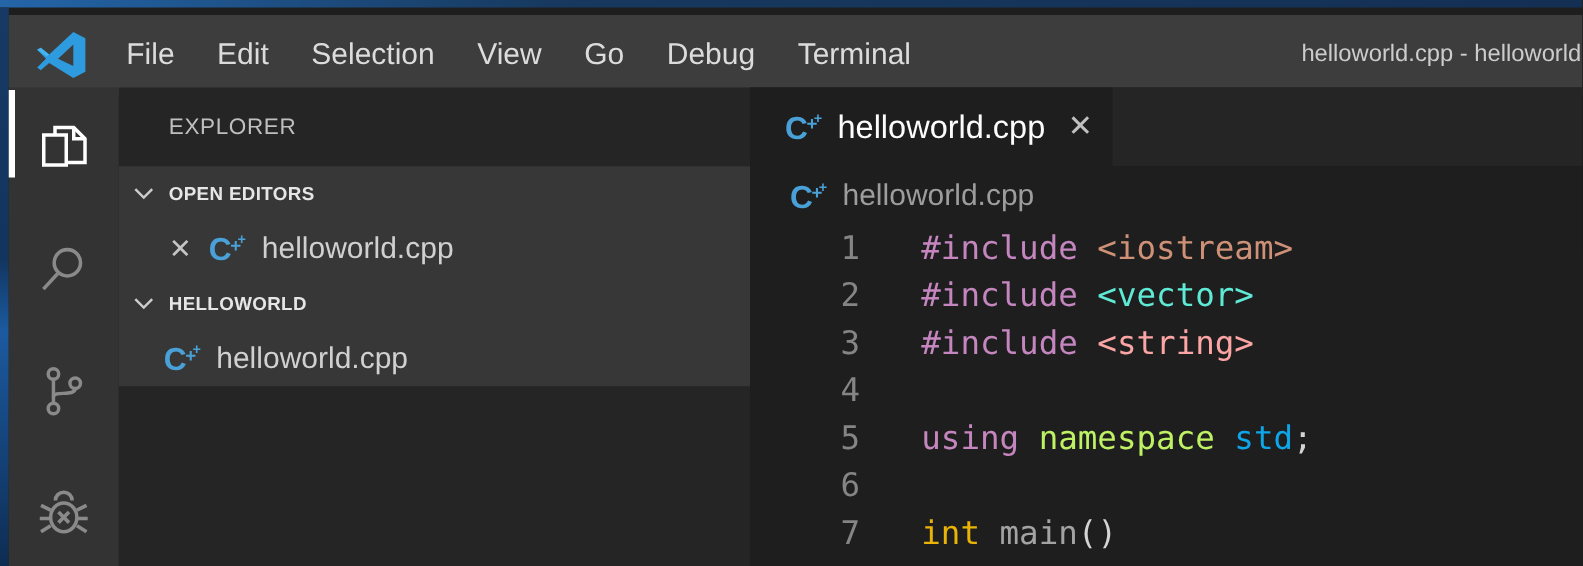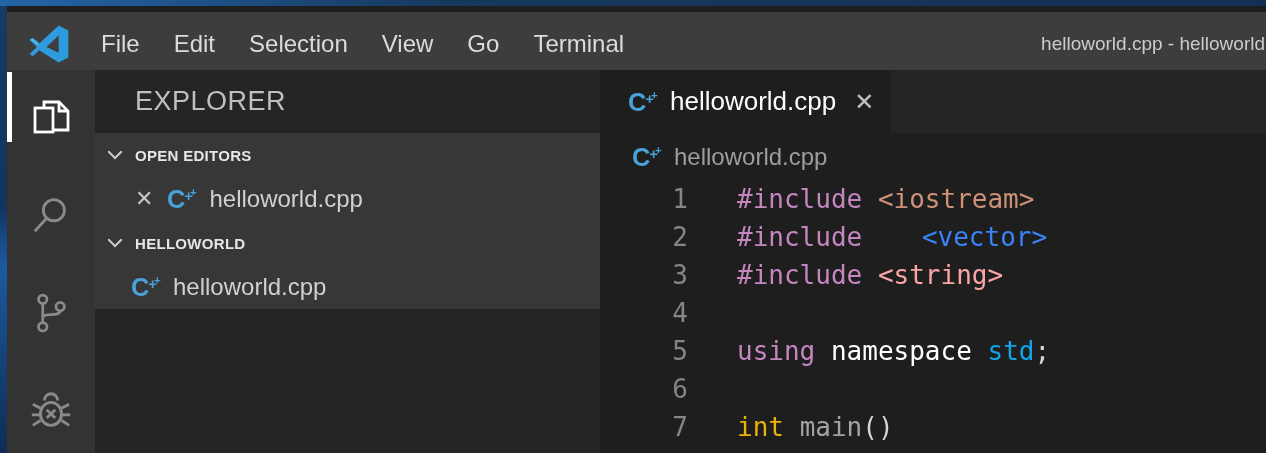--- a/index.html
+++ b/index.html
@@ -27,21 +27,21 @@
 
   
   .activitybar { width:88px; height:100%; background:#333333; position:relative; flex:0 0 auto; }
   .ab-item { position:relative; width:88px; height:98px; display:flex; align-items:center;
              justify-content:center; }
   .ab-item .indicator { position:absolute; left:0; top:2px; width:5px; height:70px; background:#ffffff; }
 
   
   .sidebar { width:505px; height:100%; background:#252526; flex:0 0 auto; }
   .sidebar-title { height:63px; display:flex; align-items:center; padding-left:40px;
-                   color:#bfbfbf; font-size:27px; letter-spacing:0.5px; }
+                   color:#bfbfbf; font-size:18px; letter-spacing:0.5px; }
   .sections { background:#373738; }
   .pane-header { height:44px; display:flex; align-items:center; padding-left:8px;
                  color:#e6e6e6; font-size:15px; font-weight:bold; letter-spacing:0.3px; }
   .pane-header .chev { display:flex; margin-right:8px; }
   .row { height:44px; display:flex; align-items:center; color:#d0d0d0; font-size:24px; }
   .row.open-editor { padding-left:40px; }
   .row.file { padding-left:36px; }
   .close-x { color:#c5c5c5; font-size:22px; margin-right:14px; line-height:1; }
   .cpp-icon { margin-right:12px; flex:0 0 auto; }
 
@@ -74,20 +74,21 @@
         <path d="M73 30 L44 57 L73 71 Z" fill="#3D3D3D"></path>
         <path d="M4 40 L11 36 L27 49 L22 53 Z" fill="#45B3ED"></path>
       </svg>
     </div>
     <div class="menubar">
       <span class="menu-item">File</span>
       <span class="menu-item">Edit</span>
       <span class="menu-item">Selection</span>
       <span class="menu-item">View</span>
       <span class="menu-item">Go</span>
+      <span class="menu-item">Debug</span>
       <span class="menu-item">Terminal</span>
     </div>
     <div class="window-title">helloworld.cpp - helloworld</div>
   </div>
 
   <div class="main">
 
     <div class="activitybar">
       <div class="ab-item active">
         <div class="indicator"></div>
@@ -191,24 +192,24 @@
         <svg class="cpp-icon" viewBox="0 0 26 22" width="30" height="26">
           <text x="0" y="19" font-size="22" font-weight="bold" fill="#49A1D8" font-family="Liberation Sans, sans-serif">C</text>
           <text x="15" y="13" font-size="13" font-weight="bold" fill="#49A1D8" font-family="Liberation Sans, sans-serif">+</text>
           <text x="20" y="8" font-size="10" font-weight="bold" fill="#49A1D8" font-family="Liberation Sans, sans-serif">+</text>
         </svg>
         <span class="breadcrumb-label">helloworld.cpp</span>
       </div>
       <div class="code">
         <div>
             <div class="code-line"><span class="ln">1</span><span class="lc"><span style="color: rgb(197, 134, 192);">#include</span><span style="color: rgb(212, 212, 212);"> </span><span style="color: rgb(206, 145, 120);">&lt;iostream&gt;</span></span></div>
-            <div class="code-line"><span class="ln">2</span><span class="lc"><span style="color: rgb(197, 134, 192);">#include</span><span style="color: rgb(212, 212, 212);"> </span><span style="color: #3b82f6; margin-left: 44px;">&lt;vector&gt;</span></span></div>
+            <div class="code-line"><span class="ln">2</span><span class="lc"><span style="color: rgb(197, 134, 192);">#include</span><span style="color: rgb(212, 212, 212);"> </span><span style="color: #5eead4;">&lt;vector&gt;</span></span></div>
             <div class="code-line"><span class="ln">3</span><span class="lc"><span style="color: rgb(197, 134, 192);">#include</span><span style="color: rgb(212, 212, 212);"> </span><span style="color: #fca5a5;">&lt;string&gt;</span></span></div>
             <div class="code-line"><span class="ln">4</span><span class="lc"></span></div>
-            <div class="code-line"><span class="ln">5</span><span class="lc"><span style="color: rgb(197, 134, 192);">using</span><span style="color: rgb(212, 212, 212);"> </span><span style="color: #ffffff;">namespace</span><span style="color: rgb(212, 212, 212);"> </span><span style="color: #0ea5e9;">std</span><span style="color: rgb(212, 212, 212);">;</span></span></div>
+            <div class="code-line"><span class="ln">5</span><span class="lc"><span style="color: rgb(197, 134, 192);">using</span><span style="color: rgb(212, 212, 212);"> </span><span style="color: #bef264;">namespace</span><span style="color: rgb(212, 212, 212);"> </span><span style="color: #0ea5e9;">std</span><span style="color: rgb(212, 212, 212);">;</span></span></div>
             <div class="code-line"><span class="ln">6</span><span class="lc"></span></div>
             <div class="code-line"><span class="ln">7</span><span class="lc"><span style="color: #eab308;">int</span><span style="color: rgb(212, 212, 212);"> </span><span style="color: #a3a3a3;">main</span><span style="color: rgb(212, 212, 212);">()</span></span></div>
             <div class="code-line"><span class="ln">8</span><span class="lc"><span style="color: rgb(212, 212, 212);">{</span></span></div>
           </div>
       </div>
     </div>
   </div>
 </div>
 
 </body></html>

